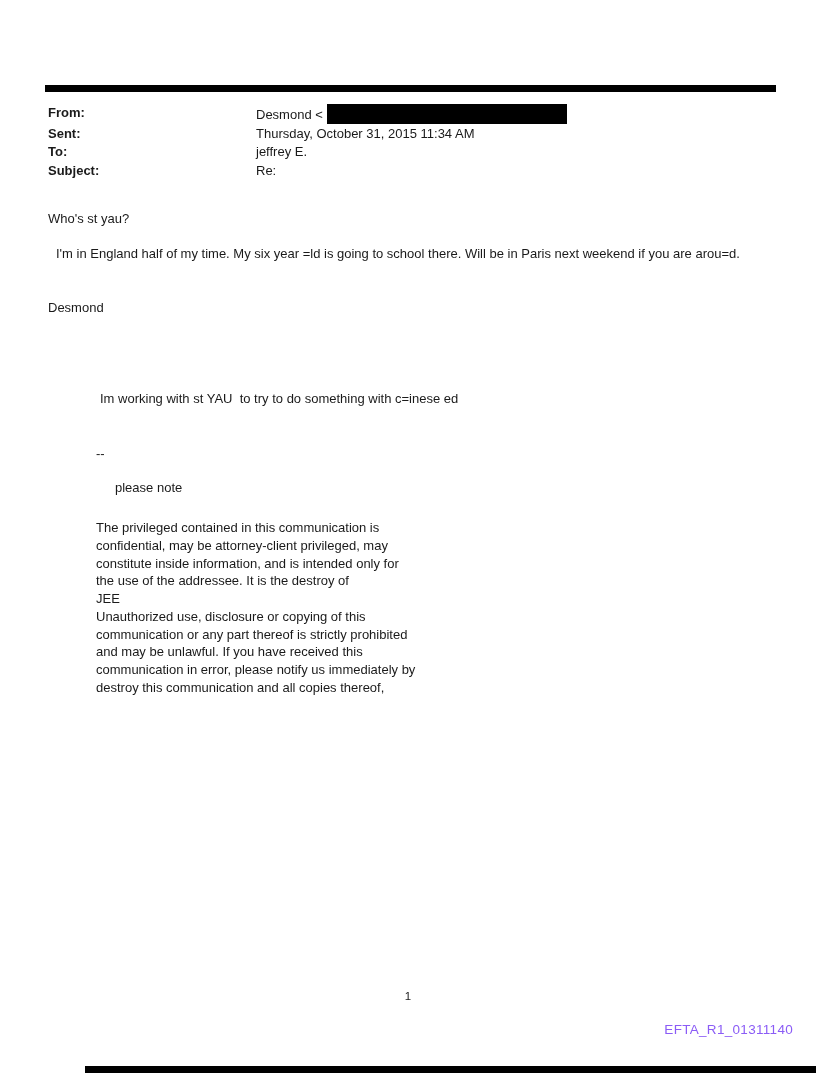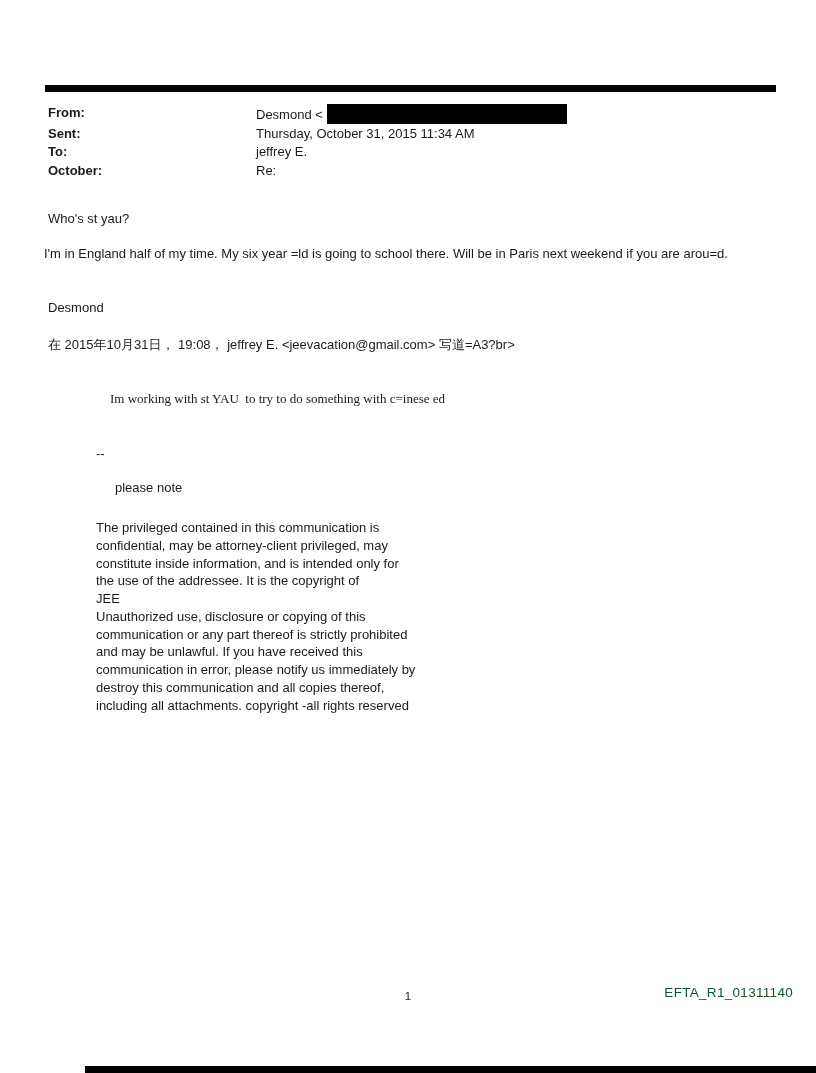--- a/index.html
+++ b/index.html
@@ -24,40 +24,40 @@
   .hdr-row { display: flex; white-space: pre; }
   .hdr-label { width: 208px; font-weight: 700; }
   .hdr-value { white-space: pre; }
   .redaction {
     display: inline-block; vertical-align: -5px;
     width: 240px; height: 20px; background: #000; margin-left: 4px;
   }
 
   .bodyline { position: absolute; font-size: 13px; line-height: 18px; white-space: pre; }
   #body-question      { left: 48px;  top: 210px; }
-  #body-paragraph     { left: 44px;  top: 245px; }
+  #body-paragraph     { left: 56px;  top: 245px; }
   #signature          { left: 48px;  top: 299px; }
   #quote-attribution  { left: 48px;  top: 336px; }
-  #quoted-text        { left: 110px;  top: 390px; font-family: Liberation Serif, serif; }
+  #quoted-text        { left: 100px;  top: 390px; }
   #sig-separator      { left: 96px;  top: 445px; }
   #note-label         { left: 115px; top: 479px; text-align: center; }
 
   #disclaimer {
     position: absolute; left: 96px; top: 519px;
     font-size: 13px; line-height: 17.75px;
   }
   .disc-line { white-space: pre; }
 
   #page-number {
     position: absolute; left: 0; top: 990px; width: 816px;
     text-align: center; font-size: 11.5px; color: #222;
   }
   #bates-number {
-    position: absolute; right: 23px; top: 985px;
-    font-size: 13.5px; letter-spacing: 0.3px; color: #14532d;
+    position: absolute; right: 23px; top: 1022px;
+    font-size: 13.5px; letter-spacing: 0.3px; color: #8b5cf6;
   }
 </style>
 </head>
 <body>
 
 <div id="page">
 
   <div id="top-rule" class="rule"></div>
 
   <div id="email-header">
@@ -67,45 +67,43 @@
     </div>
     <div class="hdr-row">
       <span class="hdr-label">Sent:</span>
       <span class="hdr-value">Thursday, October 31, 2015 11:34 AM</span>
     </div>
     <div class="hdr-row">
       <span class="hdr-label">To:</span>
       <span class="hdr-value">jeffrey E.</span>
     </div>
     <div class="hdr-row">
-      <span class="hdr-label">October:</span>
+      <span class="hdr-label">Subject:</span>
       <span class="hdr-value">Re:</span>
     </div>
   </div>
 
   <div id="body-question" class="bodyline">Who's st yau?</div>
   <div id="body-paragraph" class="bodyline">I'm in England half of my time. My six year =ld is going to school there. Will be in Paris next weekend if you are arou=d.</div>
   <div id="signature" class="bodyline">Desmond</div>
-  <div id="quote-attribution" class="bodyline">在 2015年10月31日， 19:08， jeffrey E. &lt;jeevacation@gmail.com&gt; 写道=A3?br&gt;</div>
   <div id="quoted-text" class="bodyline">Im working with st YAU  to try to do something with c=inese ed</div>
   <div id="sig-separator" class="bodyline">--</div>
   <div id="note-label" class="bodyline">please note</div>
 
   <div id="disclaimer">
     <div class="disc-line">The privileged contained in this communication is</div>
     <div class="disc-line">confidential, may be attorney-client privileged, may</div>
     <div class="disc-line">constitute inside information, and is intended only for</div>
-    <div class="disc-line">the use of the addressee. It is the copyright of</div>
+    <div class="disc-line">the use of the addressee. It is the destroy of</div>
     <div class="disc-line">JEE</div>
     <div class="disc-line">Unauthorized use, disclosure or copying of this</div>
     <div class="disc-line">communication or any part thereof is strictly prohibited</div>
     <div class="disc-line">and may be unlawful. If you have received this</div>
     <div class="disc-line">communication in error, please notify us immediately by</div>
     <div class="disc-line">destroy this communication and all copies thereof,</div>
-    <div class="disc-line">including all attachments. copyright -all rights reserved</div>
   </div>
 
   <div id="page-number">1</div>
   <div id="bates-number">EFTA_R1_01311140</div>
 
   <div id="bottom-rule" class="rule"></div>
 
 </div>
 
 </body></html>

